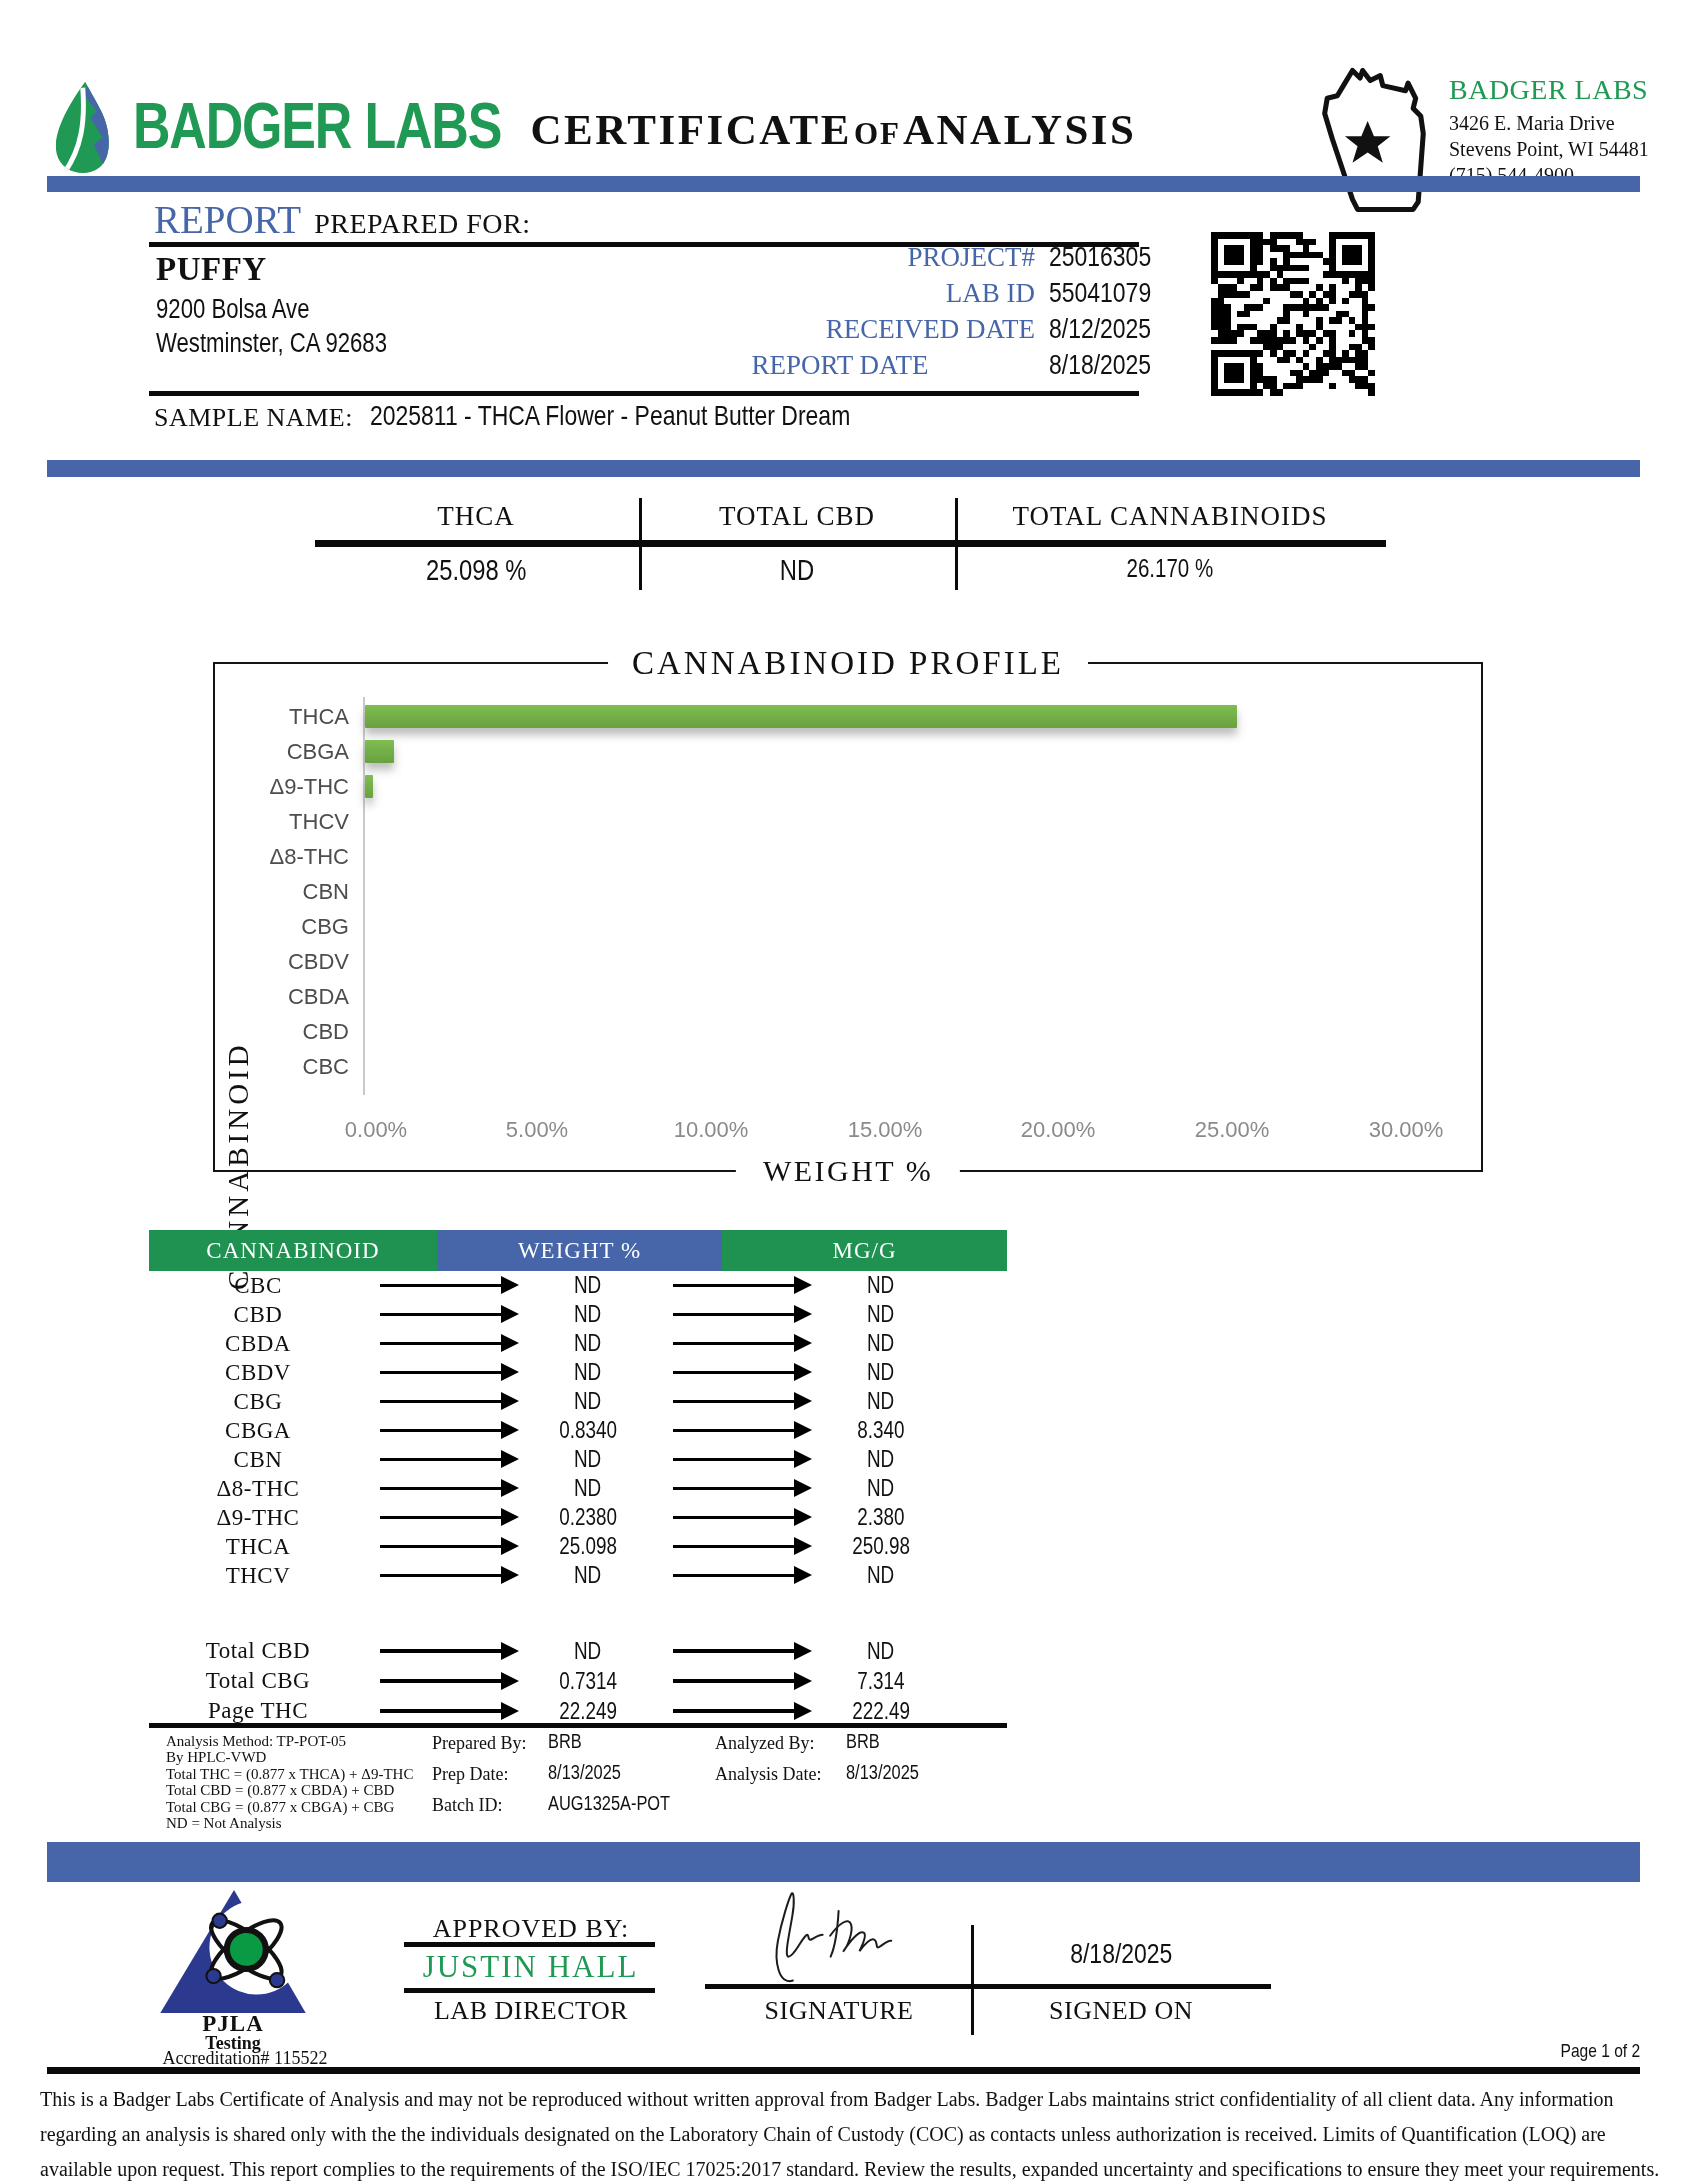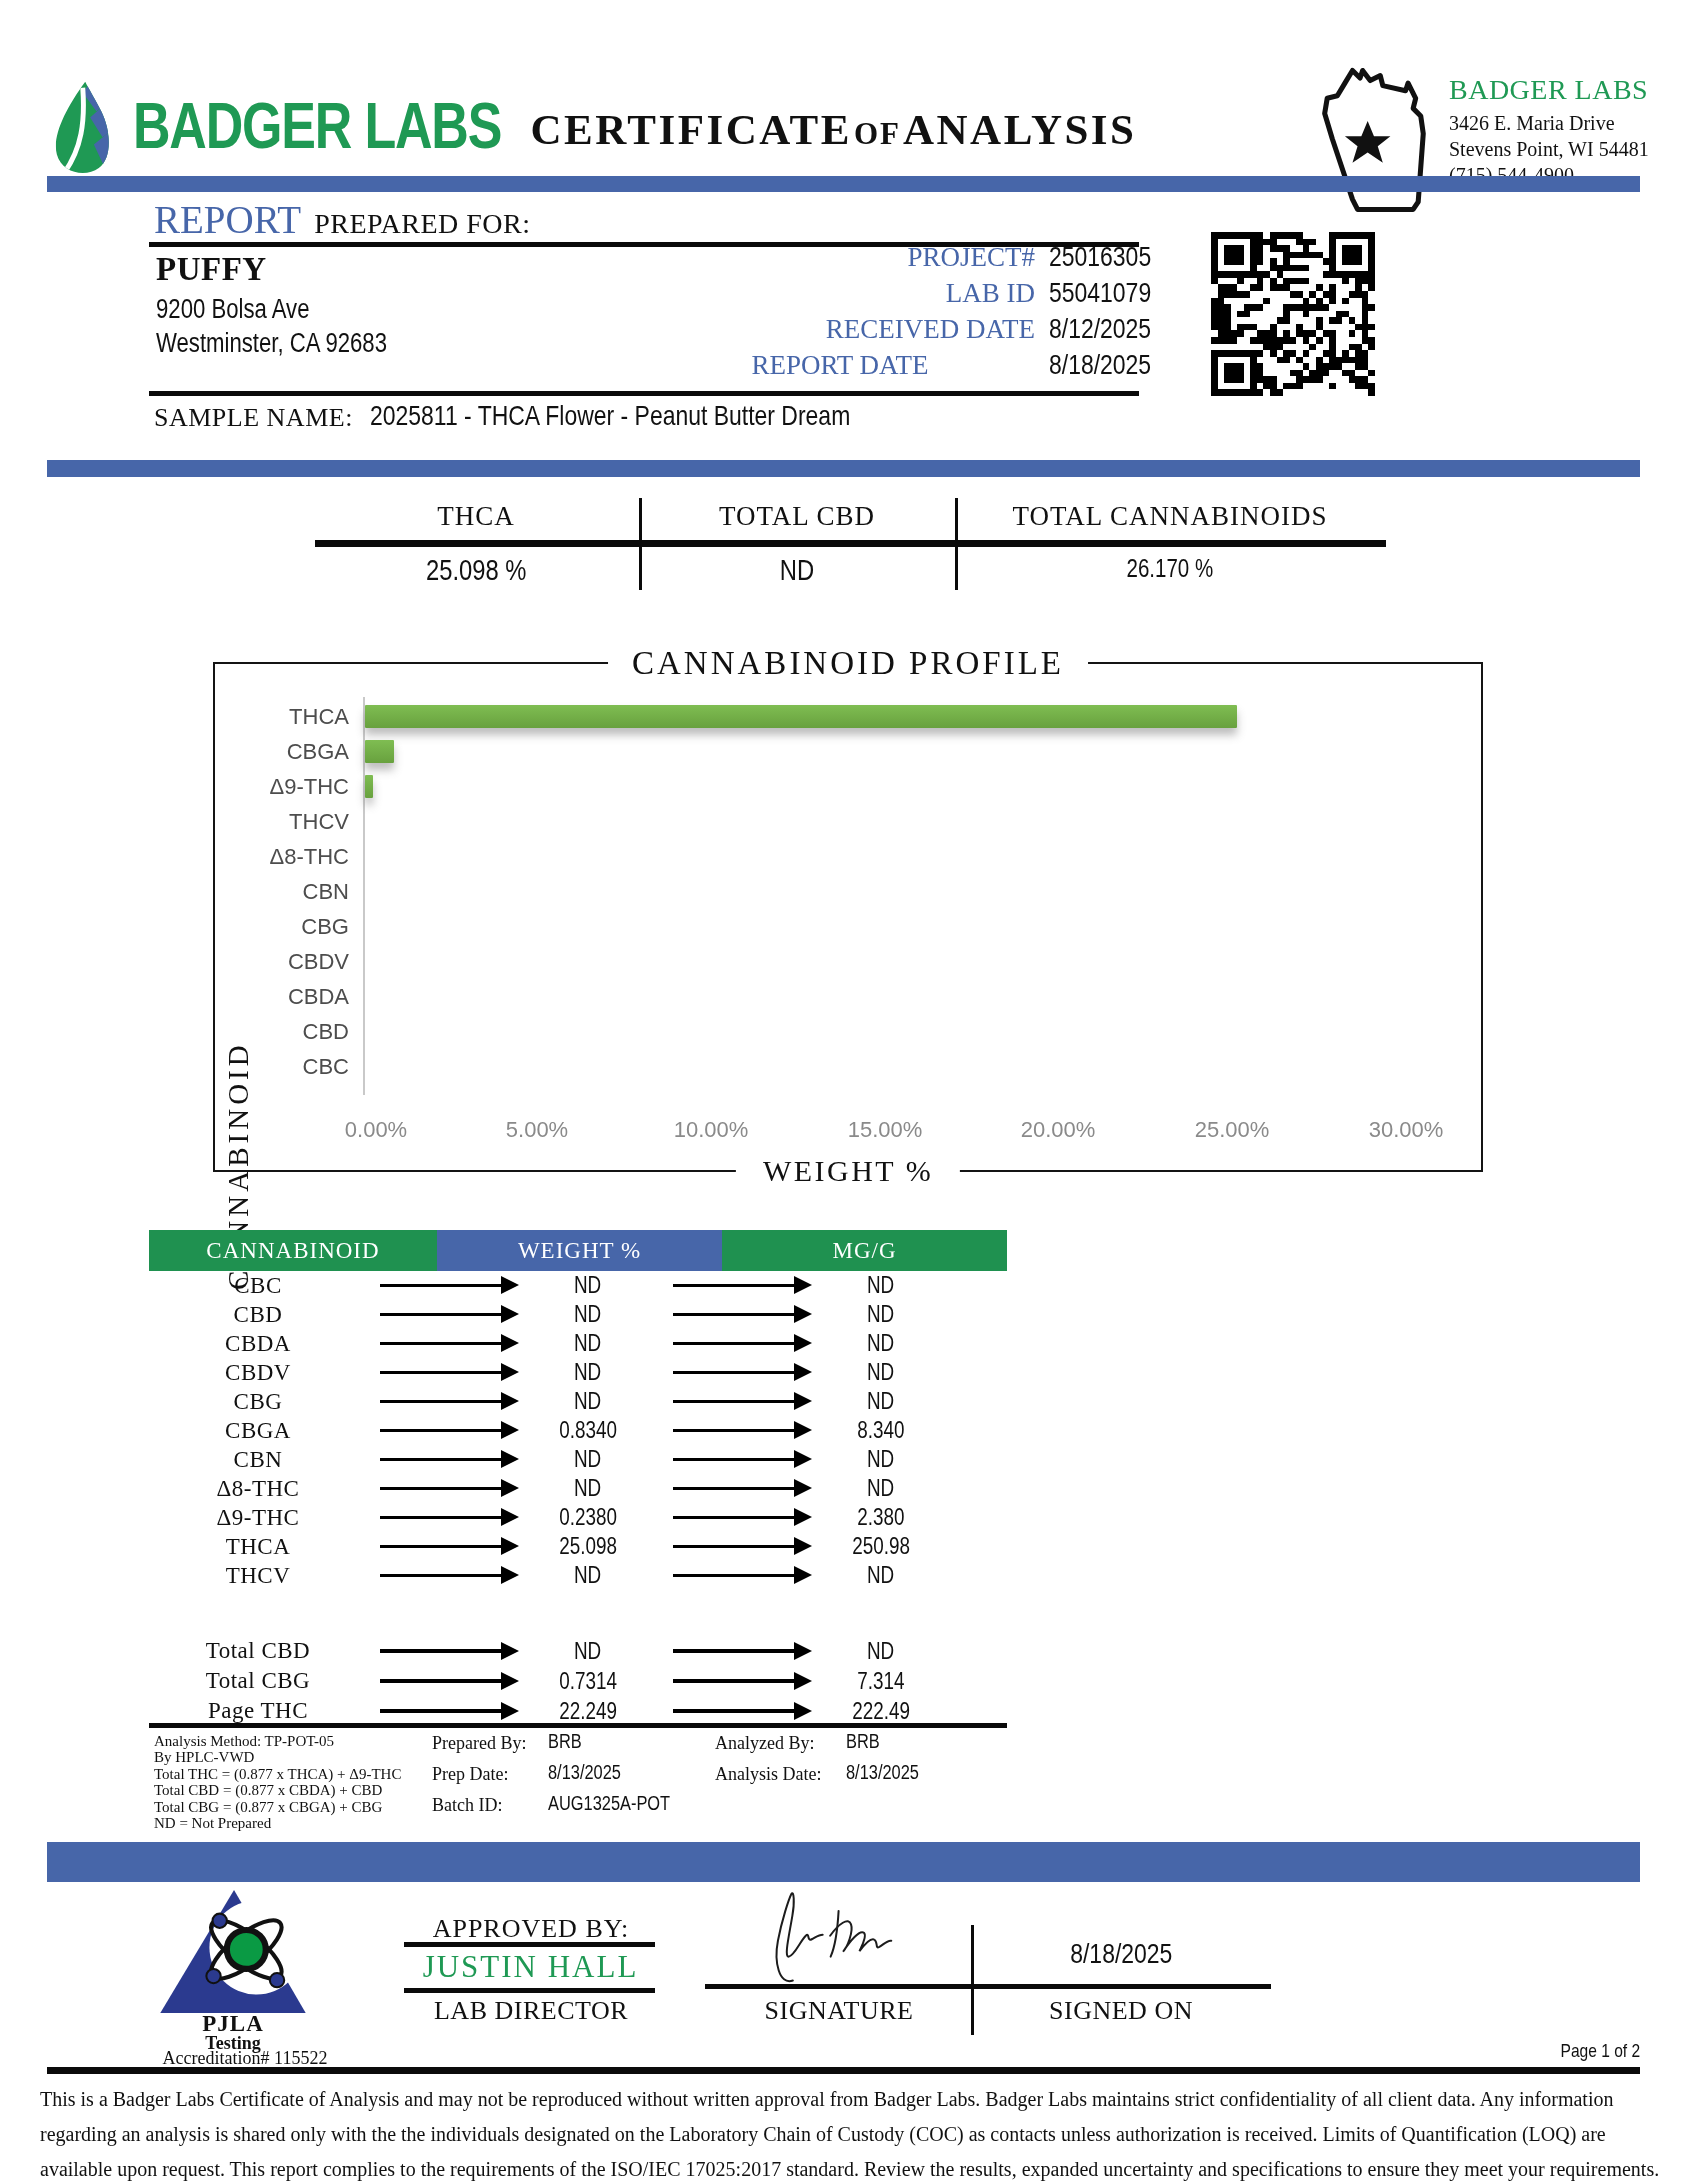--- a/index.html
+++ b/index.html
@@ -38,21 +38,21 @@
   .gbar{height:23px;background:linear-gradient(#7fbd52,#68a13e);border-radius:1px;
         box-shadow:0 7px 8px rgba(110,110,110,.45);}
   .tick{position:absolute;transform:translateX(-50%);font-family:"Liberation Sans",sans-serif;
         font-size:22px;color:#8a8a8a;white-space:nowrap;}
   
   .band{position:absolute;top:1230px;height:41px;display:flex;align-items:center;justify-content:center;
         color:#fff;font-size:23px;letter-spacing:1px;}
   .qr{display:grid;grid-template-rows:repeat(25,1fr);grid-template-columns:repeat(25,1fr);width:164px;height:164px;}
   .qr i{background:#000;display:block;}
   .meta-row{height:36px;display:flex;align-items:center;}
-  .note-line{font-size:15px;line-height:16.4px;}
+  .note-line{font-size:15px;line-height:16.4px;margin-left:12px;}
 </style>
 </head>
 <body>
 
 <div class="page">
 
   <div class="abs" style="left:47px;top:79px;width:74px;height:99px;">
     <svg width="74" height="99" viewBox="0 0 120 160">
       <defs>
           <clipPath id="leafclip">
@@ -936,21 +936,21 @@
   </div>
 
   <div class="abs hline" style="left:149px;top:1723px;width:858px;height:5px;"></div>
 
   <div class="abs" style="left:154px;top:1733px;width:397px;">
     <div class="note-line">Analysis Method: TP-POT-05</div>
     <div class="note-line">By HPLC-VWD</div>
     <div class="note-line">Total THC = (0.877 x  THCA) + Δ9-THC</div>
     <div class="note-line">Total CBD = (0.877 x  CBDA) + CBD</div>
     <div class="note-line">Total CBG = (0.877 x  CBGA) + CBG</div>
-    <div class="note-line">ND = Not Prepared</div>
+    <div class="note-line">ND = Not Analysis</div>
   </div>
   <div class="abs" style="left:432px;top:1733px;font-size:18px;">Prepared By:</div>
   <div class="abs" style="left:548px;top:1730px;font-size:20px;"><span class="cnl">BRB</span></div>
   <div class="abs" style="left:432px;top:1764px;font-size:18px;">Prep Date:</div>
   <div class="abs" style="left:548px;top:1761px;font-size:20px;"><span class="cnl">8/13/2025</span></div>
   <div class="abs" style="left:432px;top:1795px;font-size:18px;">Batch ID:</div>
   <div class="abs" style="left:548px;top:1792px;font-size:20px;"><span class="cnl">AUG1325A-POT</span></div>
   <div class="abs" style="left:715px;top:1733px;font-size:18px;">Analyzed By:</div>
   <div class="abs" style="left:846px;top:1730px;font-size:20px;"><span class="cnl">BRB</span></div>
   <div class="abs" style="left:715px;top:1764px;font-size:18px;">Analysis Date:</div>

